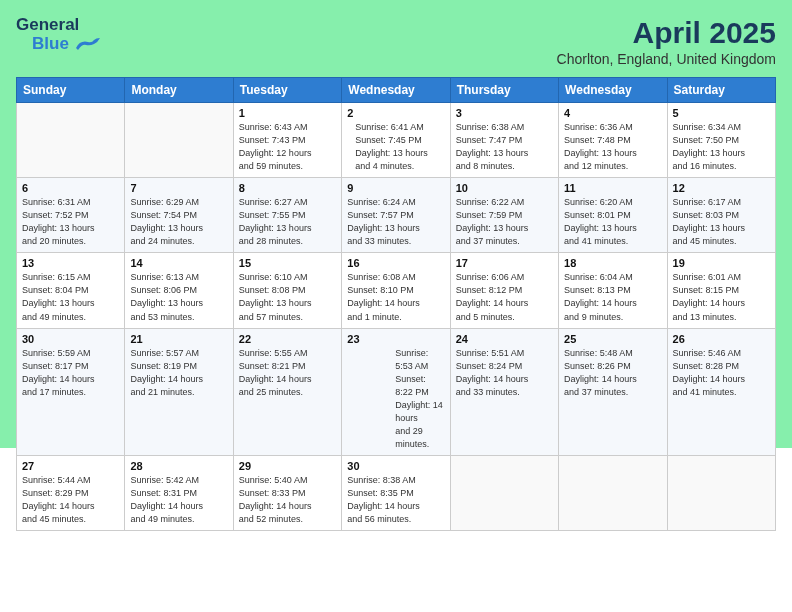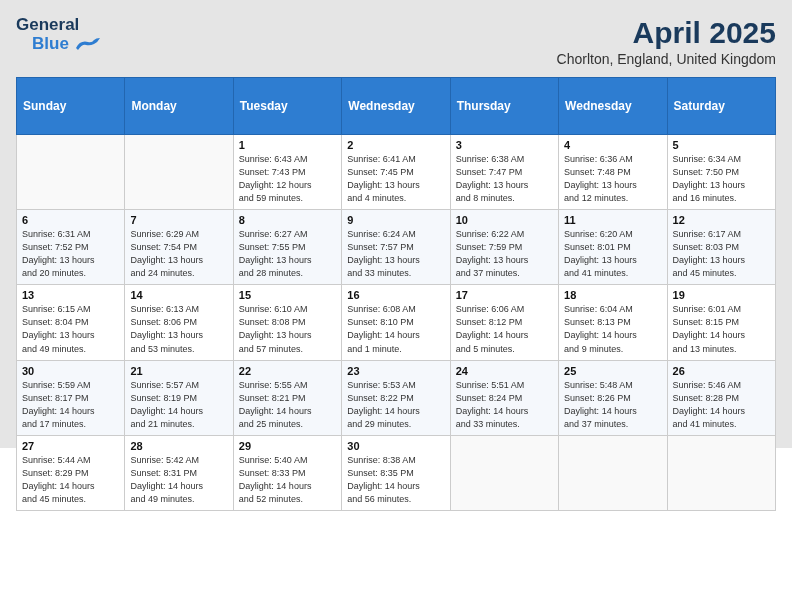--- a/index.html
+++ b/index.html
@@ -6,21 +6,21 @@
     body {
       font-family: Arial, sans-serif;
       background: #fff;
       width: 792px;
       height: 612px;
       overflow: hidden;
     }
     .page {
       width: 792px;
       height: 448px;
-      background: #e5e5e5;
+      background: #86efac;
       padding: 16px 16px 12px 16px;
     }
     .header {
       display: flex;
       justify-content: space-between;
       align-items: flex-start;
       margin-bottom: 10px;
     }
     .logo {
       display: flex;
@@ -45,21 +45,21 @@
       width: 100%;
       border-collapse: collapse;
       border: 1px solid #ccc;
     }
     .calendar thead tr th {
       background: #2e7dd1;
       color: #fff;
       font-size: 12px;
       font-weight: bold;
       text-align: left;
-      padding: 21px 6px;
+      padding: 5px 6px;
       border: 1px solid #2266b0;
     }
     .calendar tbody tr td {
       vertical-align: top;
       border: 1px solid #ccc;
       padding: 4px 5px;
       width: 108px;
       min-height: 70px;
       font-size: 9.5px;
       color: #222;
@@ -133,21 +133,21 @@
           <td class="empty-cell"></td>
           <td>
             <span class="day-num">1</span>
             <div class="day-info" style="white-space: pre-line;">Sunrise: 6:43 AM
 Sunset: 7:43 PM
 Daylight: 12 hours
 and 59 minutes.</div>
           </td>
           <td>
             <span class="day-num">2</span>
-            <div class="day-info" style="white-space: pre-line;">Sunrise: 6:41 AM
+            <div class="day-info" style="white-space: pre-line; margin-left: 8px;">Sunrise: 6:41 AM
 Sunset: 7:45 PM
 Daylight: 13 hours
 and 4 minutes.</div>
           </td>
           <td>
             <span class="day-num">3</span>
             <div class="day-info" style="white-space: pre-line;">Sunrise: 6:38 AM
 Sunset: 7:47 PM
 Daylight: 13 hours
 and 8 minutes.</div>
@@ -286,21 +286,21 @@
           </td>
           <td>
             <span class="day-num">22</span>
             <div class="day-info" style="white-space: pre-line;">Sunrise: 5:55 AM
 Sunset: 8:21 PM
 Daylight: 14 hours
 and 25 minutes.</div>
           </td>
           <td>
             <span class="day-num">23</span>
-            <div class="day-info" style="white-space: pre-line;">Sunrise: 5:53 AM
+            <div class="day-info" style="white-space: pre-line; margin-left: 48px;">Sunrise: 5:53 AM
 Sunset: 8:22 PM
 Daylight: 14 hours
 and 29 minutes.</div>
           </td>
           <td>
             <span class="day-num">24</span>
             <div class="day-info" style="white-space: pre-line;">Sunrise: 5:51 AM
 Sunset: 8:24 PM
 Daylight: 14 hours
 and 33 minutes.</div>

